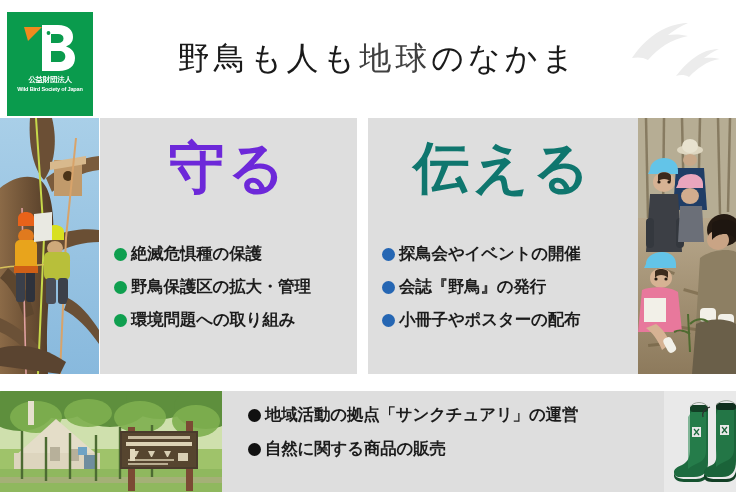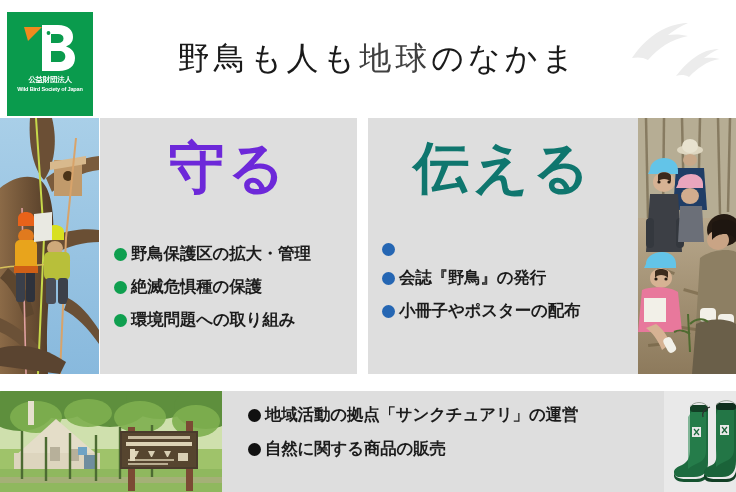--- a/index.html
+++ b/index.html
@@ -189,38 +189,39 @@
         <path d="M0,230 C22,224 46,230 66,244 L60,256 L0,248 Z" fill="#5a4430"></path>
         <path d="M68,180 C80,186 90,198 99,212 L99,226 C88,210 76,198 64,192 Z" fill="#6a5036"></path>
       </svg>
     </div>
 
     <div class="panel panel-left">
       <div class="panel-head head-green">守る</div>
       <div class="bullets">
         <div class="bullet">
           <span class="dot dot-green"></span>
+          <span>絶滅危惧種の保護</span>
+        </div>
+        <div class="bullet">
+          <span class="dot dot-green"></span>
           <span>野鳥保護区の拡大・管理</span>
-        </div>
-        <div class="bullet">
-          <span class="dot dot-green"></span>
-          <span>絶滅危惧種の保護</span>
         </div>
         <div class="bullet">
           <span class="dot dot-green"></span>
           <span>環境問題への取り組み</span>
         </div>
       </div>
     </div>
 
     <div class="panel panel-right">
       <div class="panel-head head-blue">伝える</div>
       <div class="bullets">
         <div class="bullet">
           <span class="dot dot-blue"></span>
+          <span>探鳥会やイベントの開催</span>
         </div>
         <div class="bullet">
           <span class="dot dot-blue"></span>
           <span>会誌『野鳥』の発行</span>
         </div>
         <div class="bullet">
           <span class="dot dot-blue"></span>
           <span>小冊子やポスターの配布</span>
         </div>
       </div>

